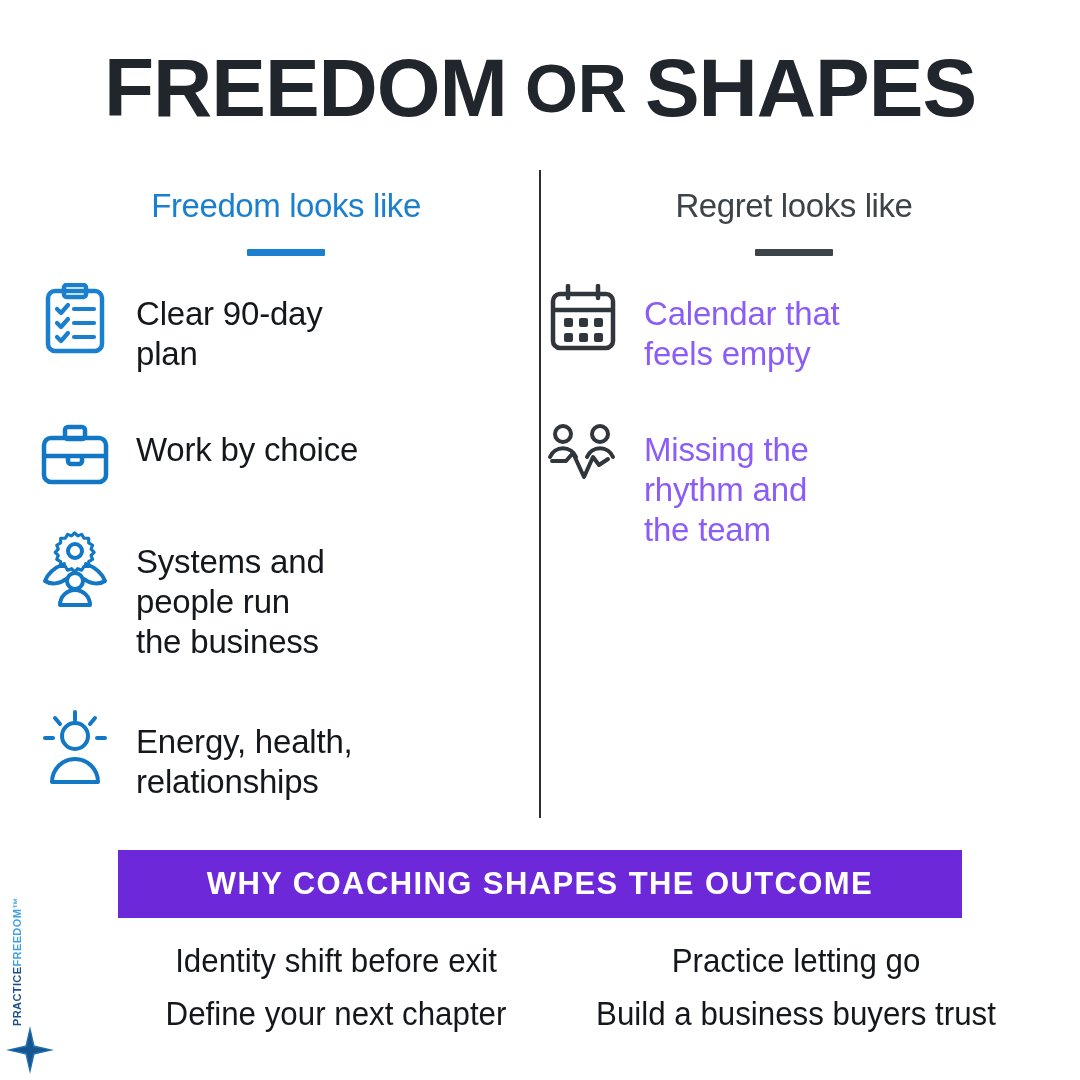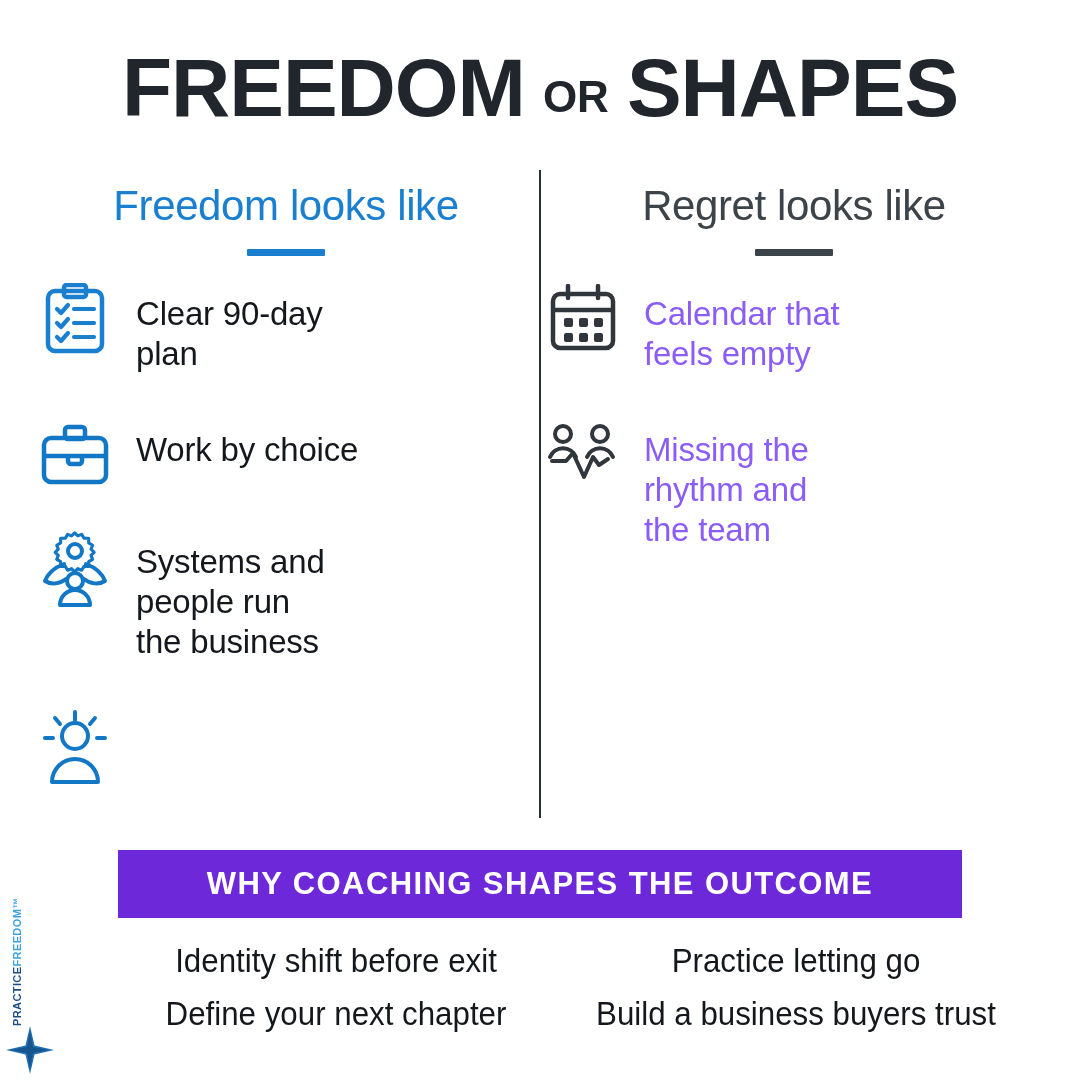--- a/index.html
+++ b/index.html
@@ -29,21 +29,21 @@
     font-size: 82px;
     line-height: 88px;
     letter-spacing: -1px;
     color: #20262c;
     white-space: nowrap;
   }
   .title .word {
     font-size: 82px;
   }
   .title .conj {
-    font-size: 44px;
+    font-size: 68px;
     letter-spacing: 0px;
     position: relative;
     top: -4px;
   }
 
   
   .compare {
     position: absolute;
     top: 170px;
     left: 0;
@@ -61,21 +61,21 @@
   .col {
     position: absolute;
     top: 0;
     width: 500px;
   }
   .col-left  { left: 36px; }
   .col-right { left: 544px; }
 
   .col-head {
     text-align: center;
-    font-size: 42px;
+    font-size: 33px;
     line-height: 52px;
     font-weight: normal;
     margin: 0;
     padding-top: 10px;
     letter-spacing: -0.4px;
   }
   .col-left  .col-head { color: #1b7fd0; }
   .col-right .col-head { color: #3c4349; }
 
   .head-rule {
@@ -274,20 +274,22 @@
               <circle cx="37" cy="28" r="13"></circle>
               <line x1="37" y1="4" x2="37" y2="12"></line>
               <line x1="17" y1="10" x2="22" y2="16"></line>
               <line x1="57" y1="10" x2="52" y2="16"></line>
               <line x1="7" y1="30" x2="15" y2="30"></line>
               <line x1="67" y1="30" x2="59" y2="30"></line>
               <path d="M14 74 a23 23 0 0 1 46 0 z" stroke-linejoin="round"></path>
             </g>
           </svg>
         </span>
+        <span class="item-label">Energy, health,
+relationships</span>
       </div>
 
     </div>
   </div>
 
   <div class="col col-right">
     <div class="col-head">Regret looks like</div>
     <div class="head-rule"></div>
 
     <div class="items">

